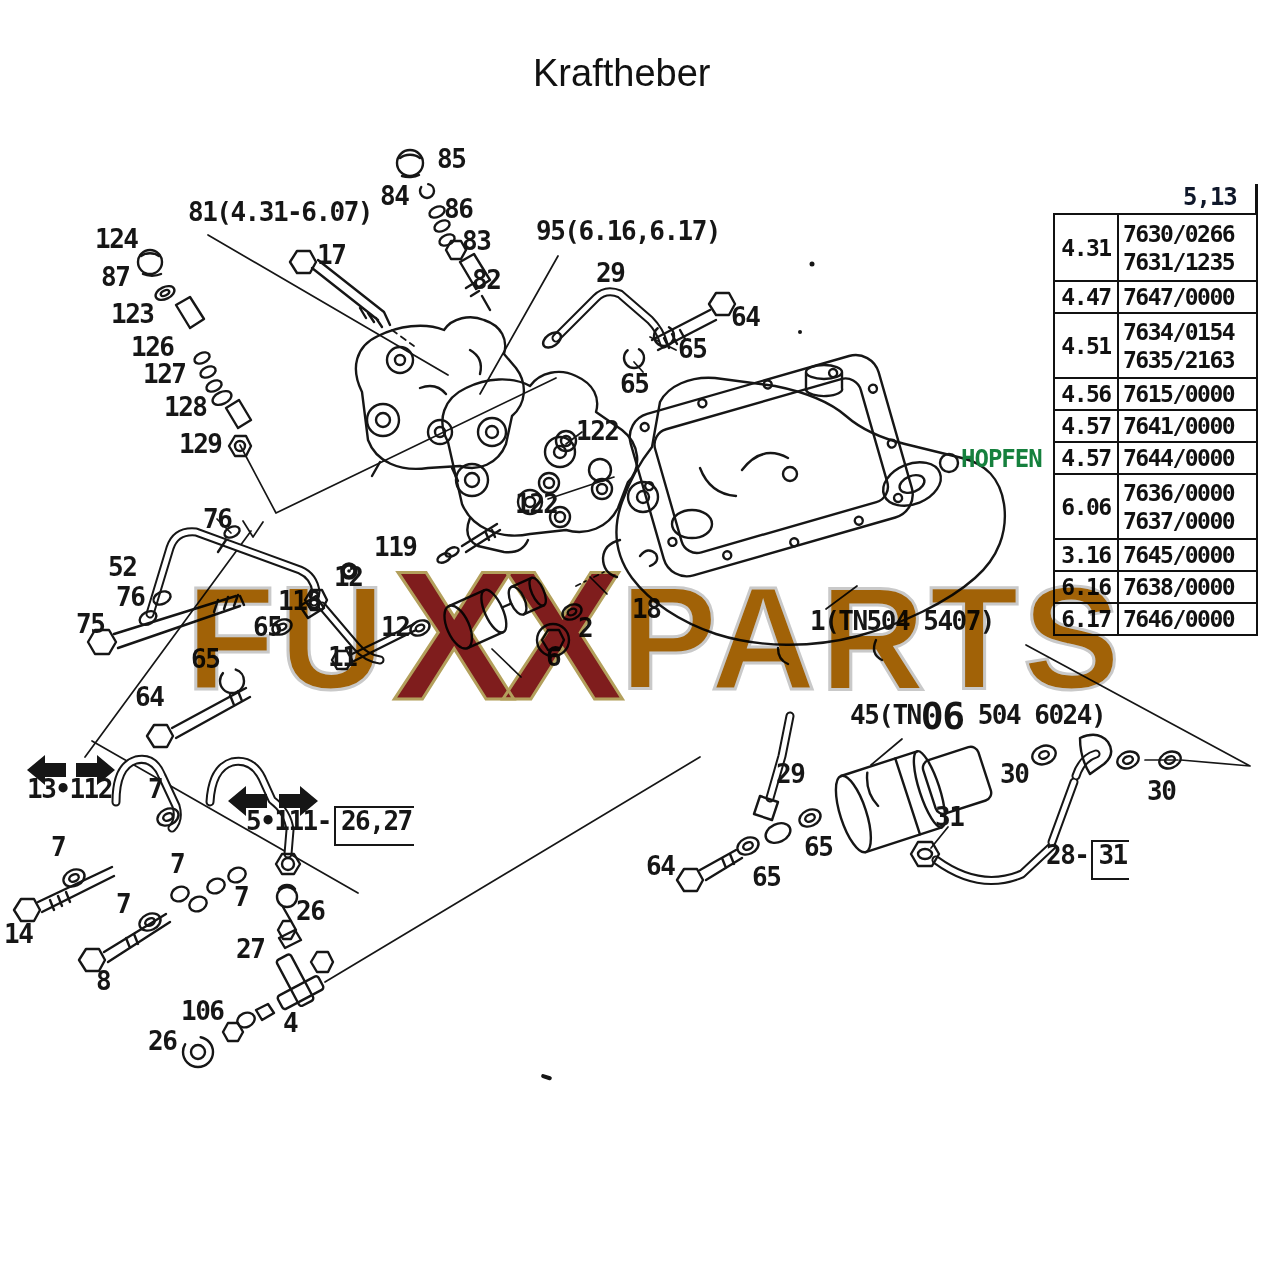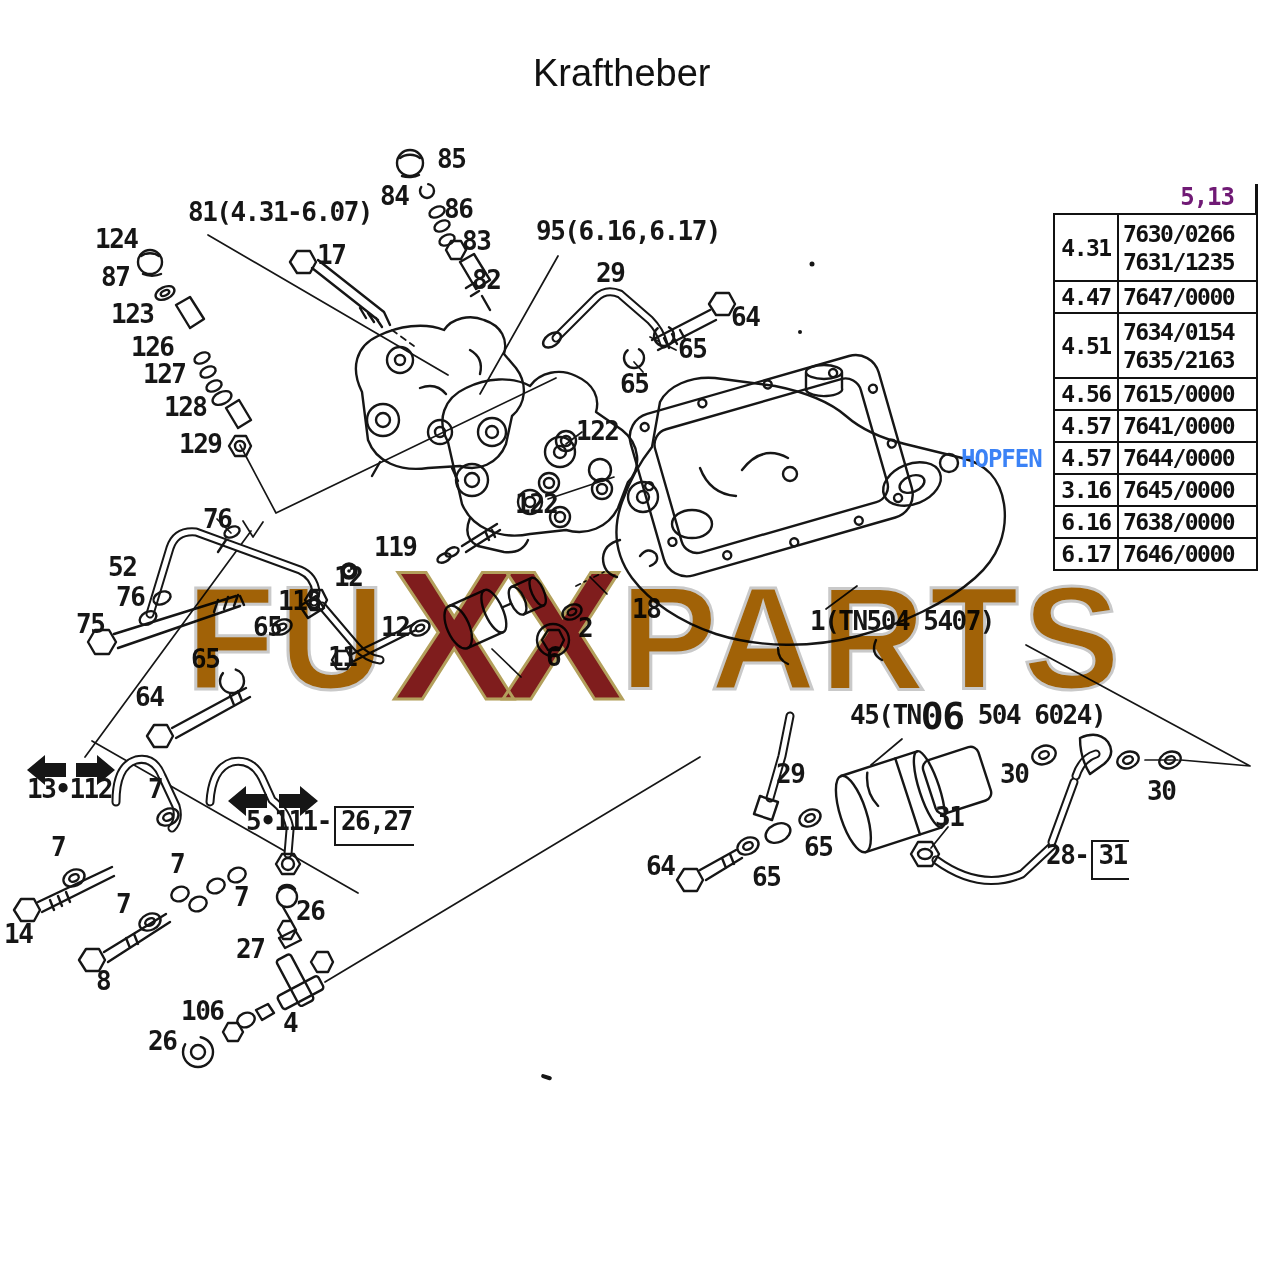--- a/index.html
+++ b/index.html
@@ -13,24 +13,24 @@
       font:400 38px/42px "Liberation Sans",sans-serif}
   
   #ptable{position:absolute;left:1053px;top:213px;width:205px;z-index:3;box-sizing:border-box;
       border:2.5px solid #111;font:bold 23px "DejaVu Sans Mono",monospace;letter-spacing:-1.5px;color:#111}
   .prow{box-sizing:border-box;display:flex;height:32px;border-top:2.5px solid #111}
   .prow:first-child{border-top:none}
   .prow.dbl{height:65px}
   .pver{width:64px;box-sizing:border-box;border-right:2.5px solid #111;display:flex;align-items:center;justify-content:center}
   .ppart{flex:1;display:flex;flex-direction:column;justify-content:center;padding-left:4px}
   .ppart div{line-height:28px}
-  #tnote{position:absolute;left:1156px;top:183px;width:78px;z-index:3;text-align:right;color:#701a75;
+  #tnote{position:absolute;left:1183px;top:183px;width:78px;z-index:3;color:#0f172a;
       font:bold 24px "DejaVu Sans Mono",monospace;letter-spacing:-1px}
   #tline{position:absolute;left:1255px;top:184px;width:3px;height:30px;background:#111;z-index:3}
-  #hopfen{position:absolute;left:961px;top:445px;z-index:3;color:#3b82f6;
+  #hopfen{position:absolute;left:961px;top:445px;z-index:3;color:#15803d;
       font:bold 24px "DejaVu Sans Mono",monospace;letter-spacing:-1px}
   
   #watermark{position:absolute;left:186px;top:536px;width:905px;height:206px;z-index:6;
       display:flex;align-items:center;mix-blend-mode:multiply;pointer-events:none;
       font-family:"Liberation Sans",sans-serif;font-weight:bold;user-select:none}
   .wm-side{font-size:146px;color:#a16207;-webkit-text-stroke:3px #c9c9c9;letter-spacing:4px}
   .wm-x{font-size:184px;color:#7f1d1d;-webkit-text-stroke:3px #b3a05c;letter-spacing:-14px;margin:0 10px 8px 4px}
 </style>
 </head>
 <body>
@@ -402,20 +402,27 @@
     <div class="ppart">
           <div>7641/0000</div>
         </div>
   </div>
   <div class="prow">
     <div class="pver">4.57</div>
     <div class="ppart">
           <div>7644/0000</div>
         </div>
   </div>
+  <div class="prow dbl">
+    <div class="pver">6.06</div>
+    <div class="ppart">
+      <div>7636/0000</div>
+      <div>7637/0000</div>
+    </div>
+  </div>
   <div class="prow">
     <div class="pver">3.16</div>
     <div class="ppart">
           <div>7645/0000</div>
         </div>
   </div>
   <div class="prow">
     <div class="pver">6.16</div>
     <div class="ppart">
           <div>7638/0000</div>

